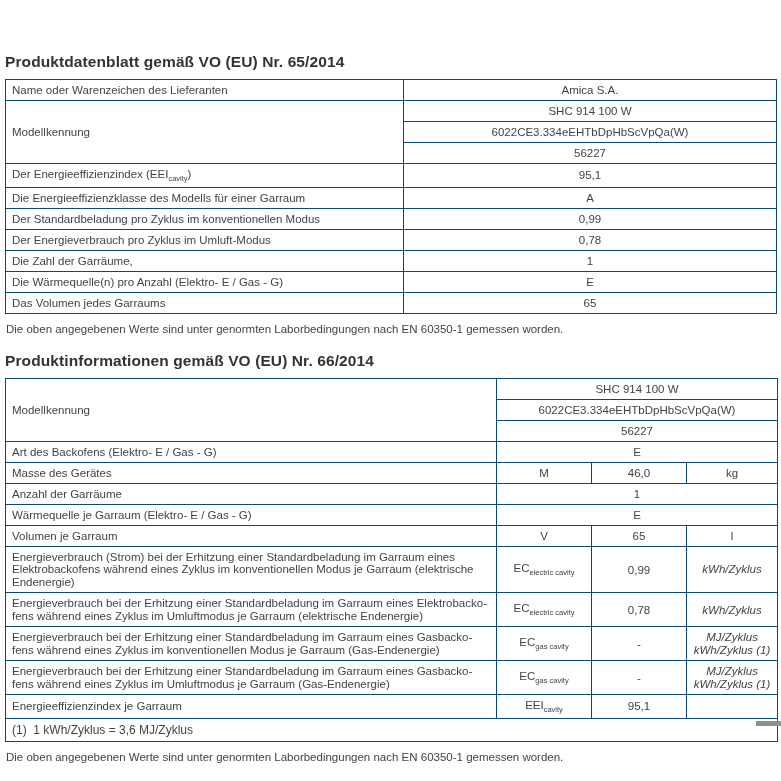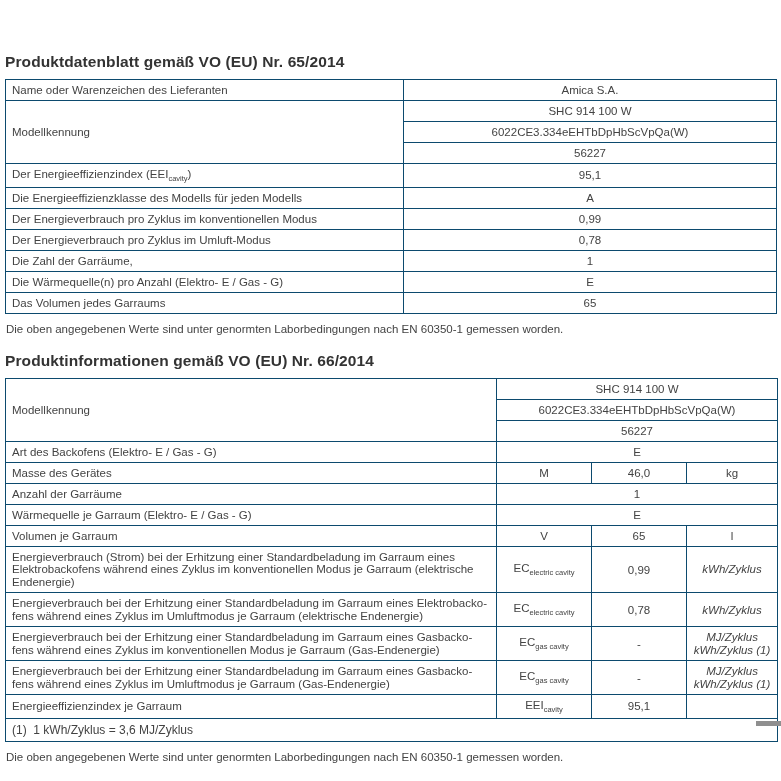--- a/index.html
+++ b/index.html
@@ -60,25 +60,25 @@
       <td class="val">6022CE3.334eEHTbDpHbScVpQa(W)</td>
     </tr>
     <tr>
       <td class="val">56227</td>
     </tr>
     <tr>
       <td class="lbl"><span>Der Energieeffizienzindex (EEI</span><sub class="ss">cavity</sub><span>)</span></td>
       <td class="val">95,1</td>
     </tr>
     <tr>
-      <td class="lbl">Die Energieeffizienzklasse des Modells für jeden Modells</td>
+      <td class="lbl">Die Energieeffizienzklasse des Modells für einer Garraum</td>
       <td class="val">A</td>
     </tr>
     <tr>
-      <td class="lbl">Der Energieverbrauch pro Zyklus im konventionellen Modus</td>
+      <td class="lbl">Der Standardbeladung pro Zyklus im konventionellen Modus</td>
       <td class="val">0,99</td>
     </tr>
     <tr>
       <td class="lbl">Der Energieverbrauch pro Zyklus im Umluft-Modus</td>
       <td class="val">0,78</td>
     </tr>
     <tr>
       <td class="lbl">Die Zahl der Garräume,</td>
       <td class="val">1</td>
     </tr>

